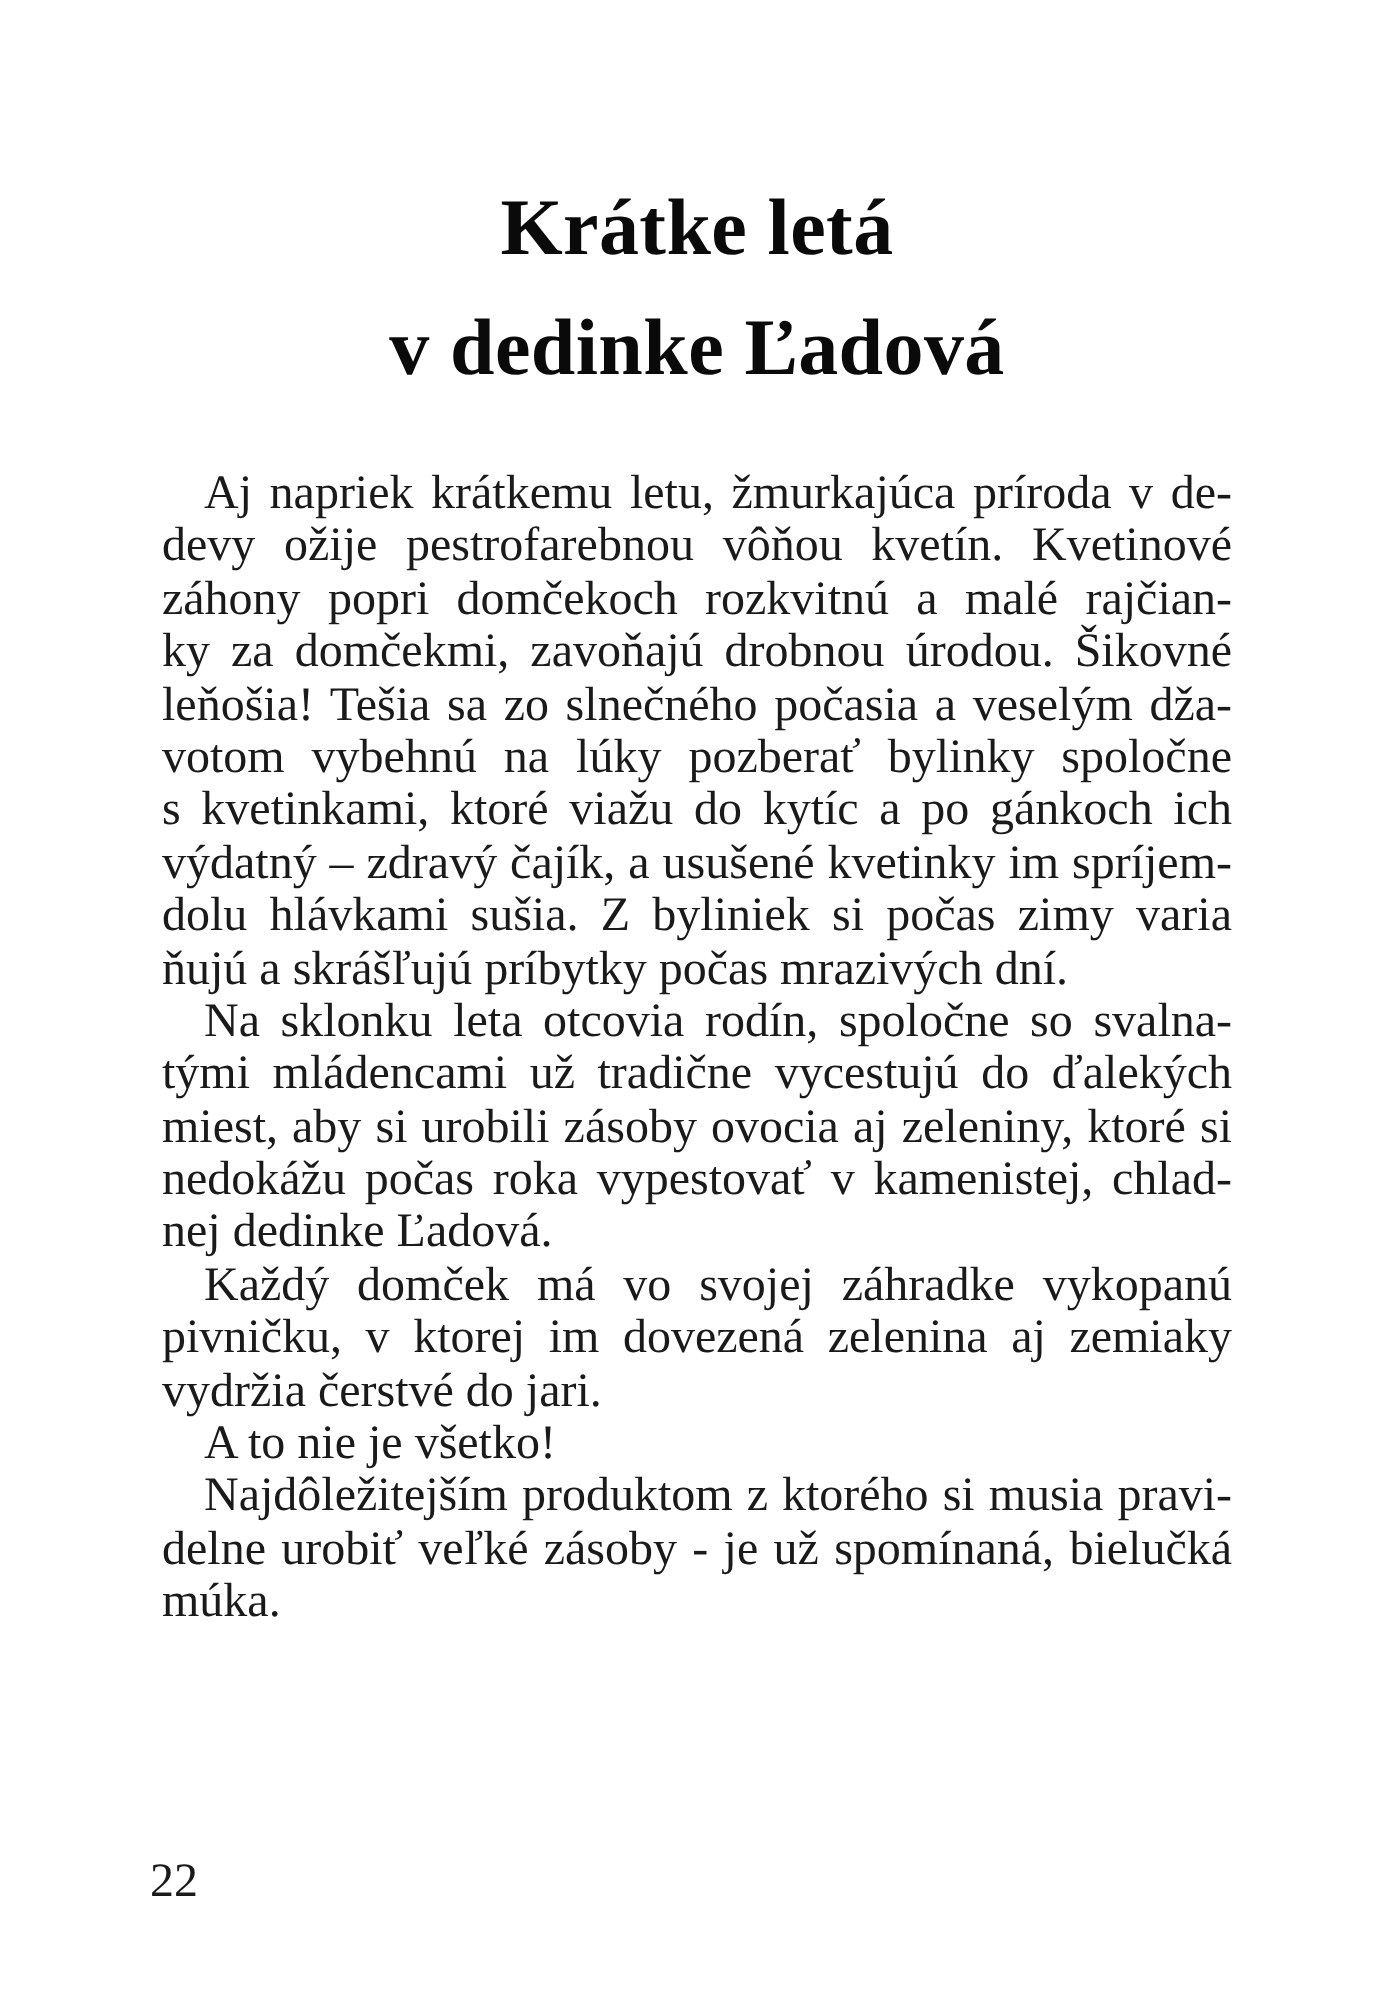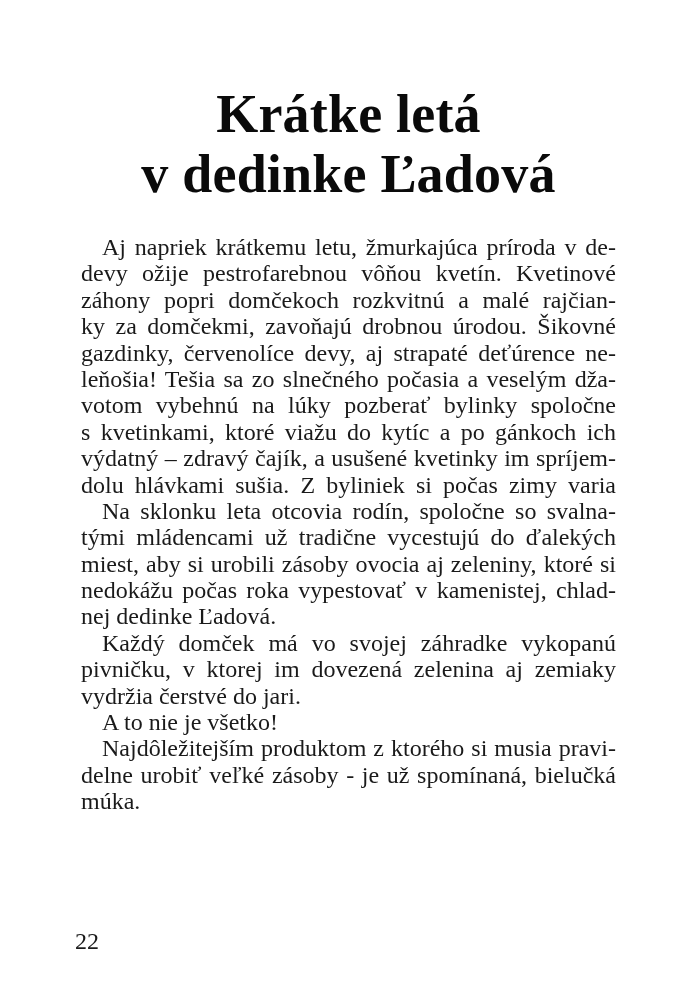--- a/index.html
+++ b/index.html
@@ -24,21 +24,21 @@
     }
     .title {
       position: absolute;
       left: 0;
       top: 84px;
       width: 697px;
       text-align: center;
       margin: 0;
       font-family: "Liberation Serif", "DejaVu Serif", serif;
       font-weight: bold;
-      font-size: 54px;
+      font-size: 40px;
       line-height: 60px;
       color: #0a0a0a;
       letter-spacing: 0.2px;
     }
     .title .tline {
       display: block;
     }
     .body-text {
       position: absolute;
       left: 81px;
@@ -80,26 +80,26 @@
     <span class="tline">v dedinke Ľadová</span>
   </h1>
 
   <div class="body-text">
 
     <div>
       <span class="line indent">Aj napriek krátkemu letu, žmurkajúca príroda v de-</span>
       <span class="line">devy ožije pestrofarebnou vôňou kvetín. Kvetinové</span>
       <span class="line">záhony popri domčekoch rozkvitnú a malé rajčian-</span>
       <span class="line">ky za domčekmi, zavoňajú drobnou úrodou. Šikovné</span>
-      <span class="line">gazdinky, červenolíce devy, aj strapaté deťúrence ne-</span>
       <span class="line">leňošia! Tešia sa zo slnečného počasia a veselým dža-</span>
       <span class="line">votom vybehnú na lúky pozberať bylinky spoločne</span>
       <span class="line">s kvetinkami, ktoré viažu do kytíc a po gánkoch ich</span>
       <span class="line">výdatný – zdravý čajík, a usušené kvetinky im spríjem-</span>
       <span class="line">dolu hlávkami sušia. Z byliniek si počas zimy varia</span>
+      <span class="line last">ňujú a skrášľujú príbytky počas mrazivých dní.</span>
     </div>
 
     <div>
       <span class="line indent">Na sklonku leta otcovia rodín, spoločne so svalna-</span>
       <span class="line">tými mládencami už tradične vycestujú do ďalekých</span>
       <span class="line">miest, aby si urobili zásoby ovocia aj zeleniny, ktoré si</span>
       <span class="line">nedokážu počas roka vypestovať v kamenistej, chlad-</span>
       <span class="line last">nej dedinke Ľadová.</span>
     </div>
 

